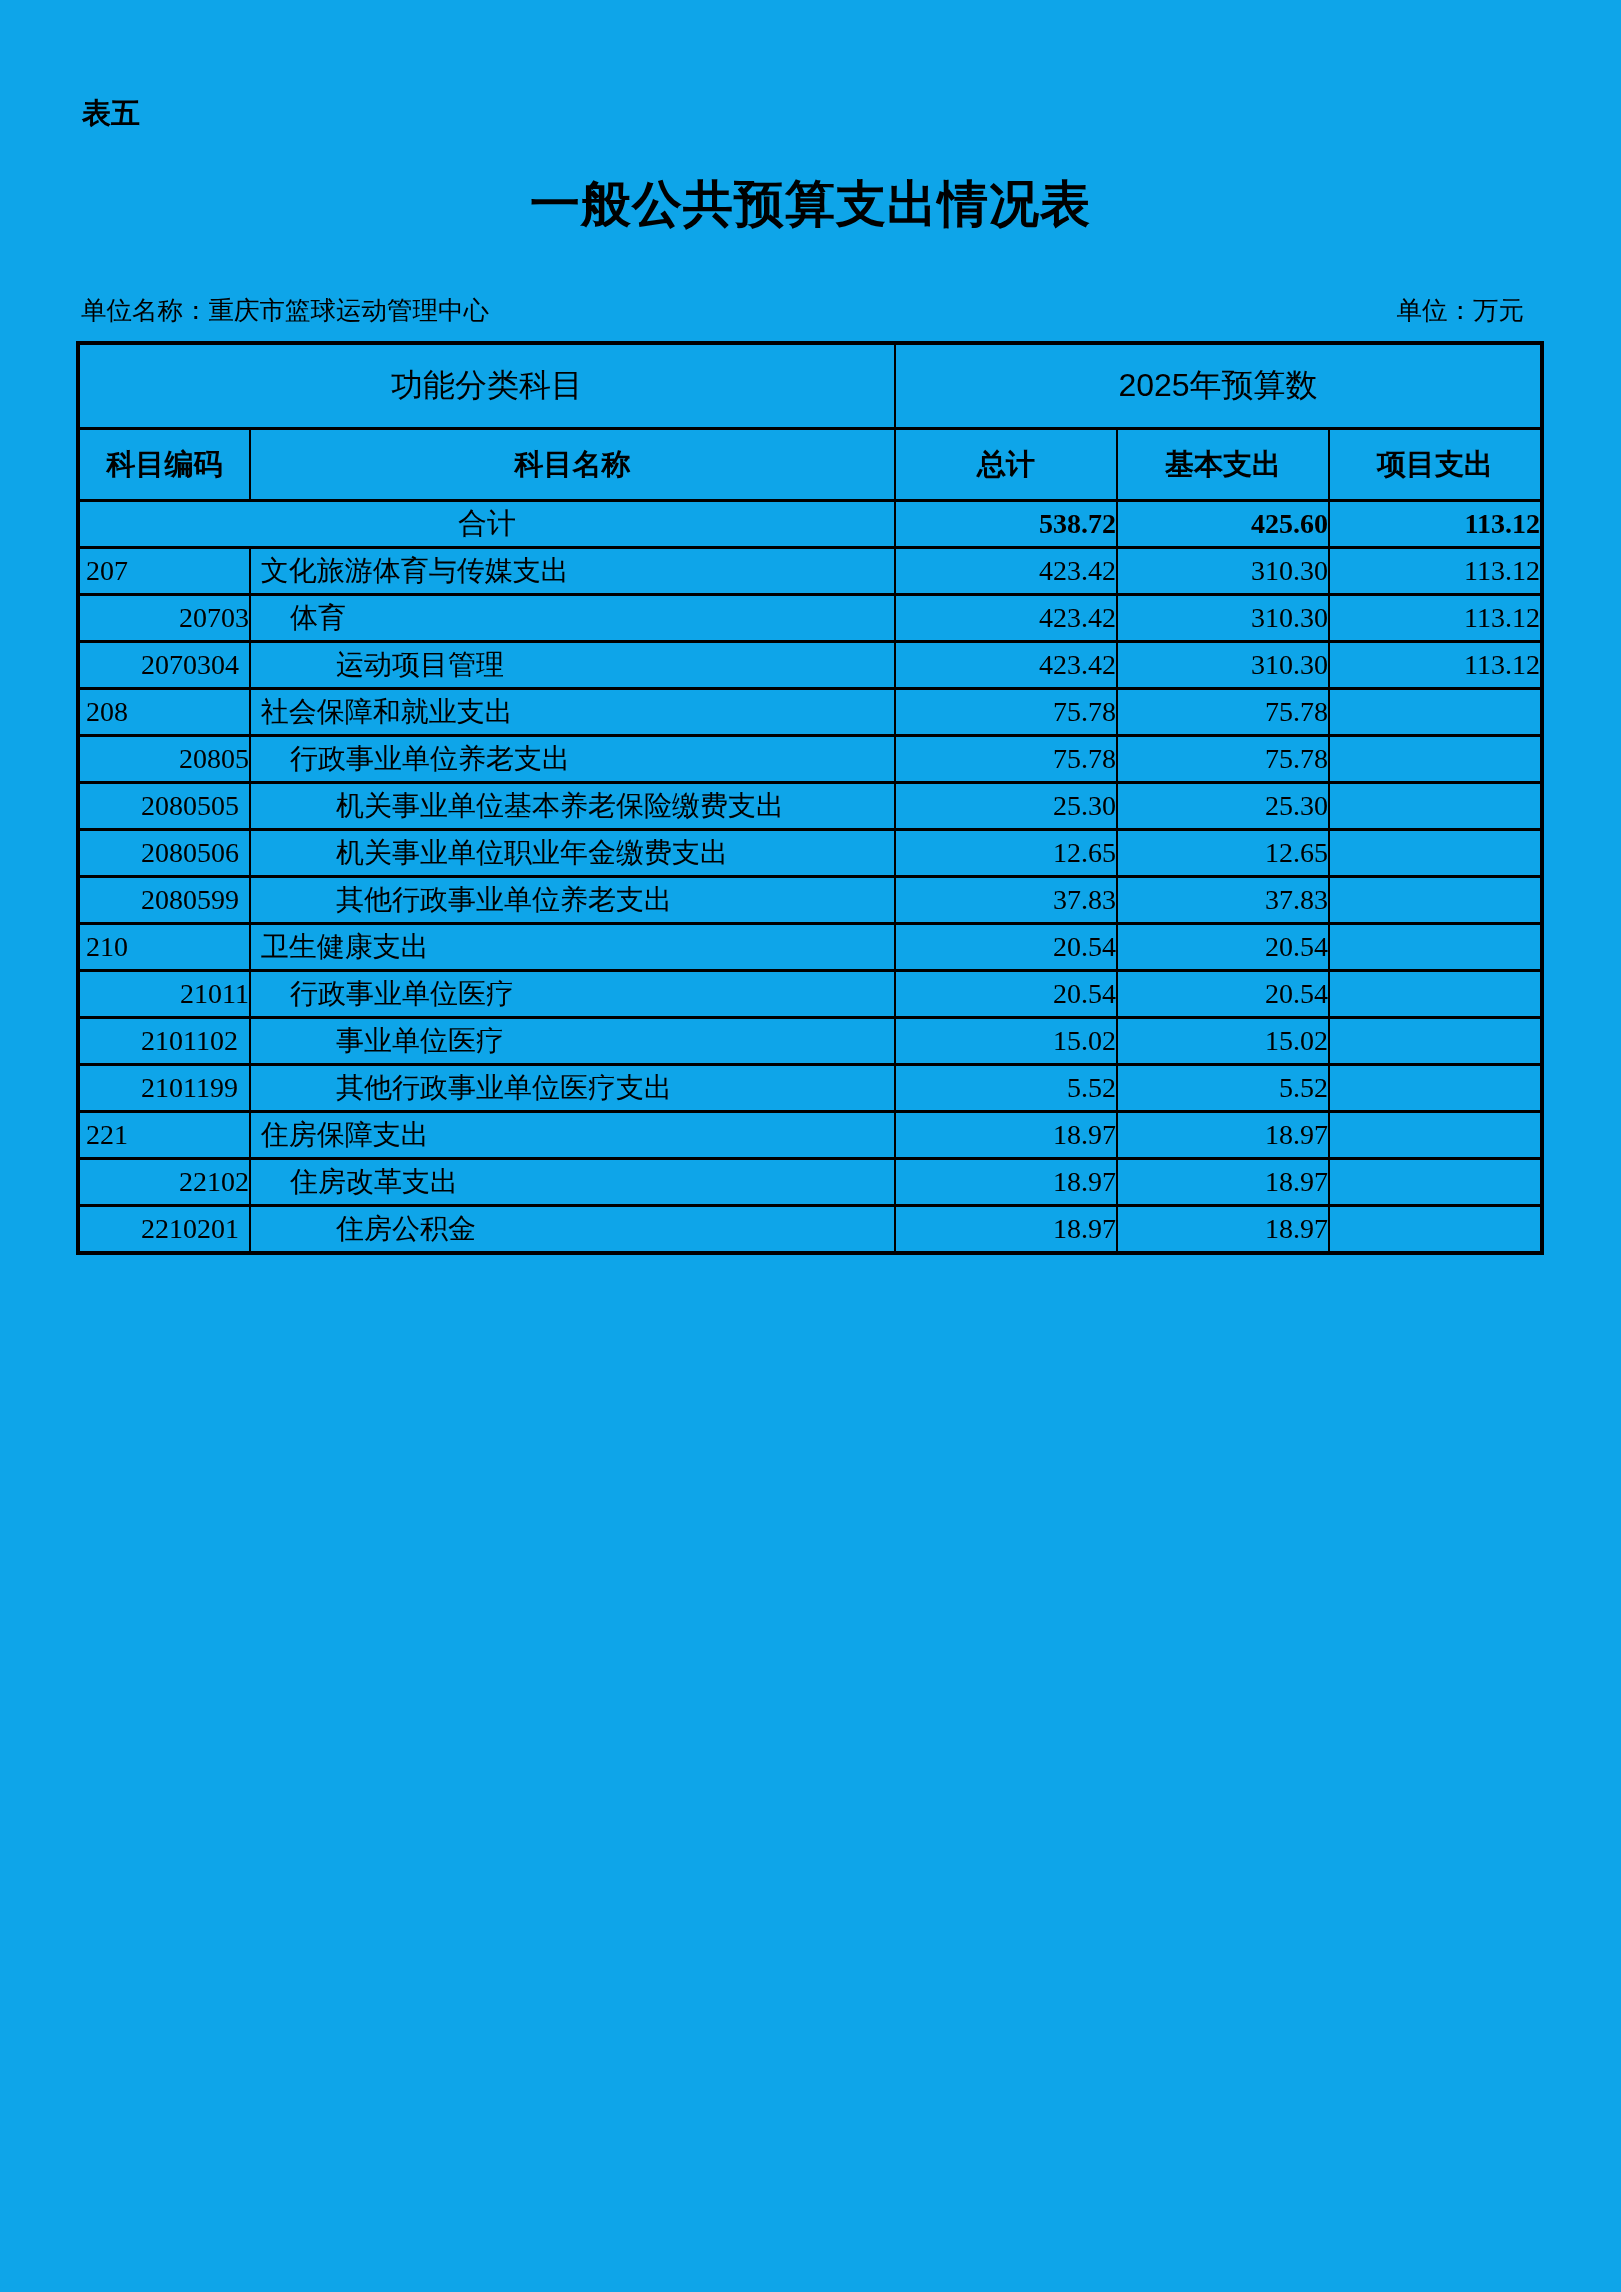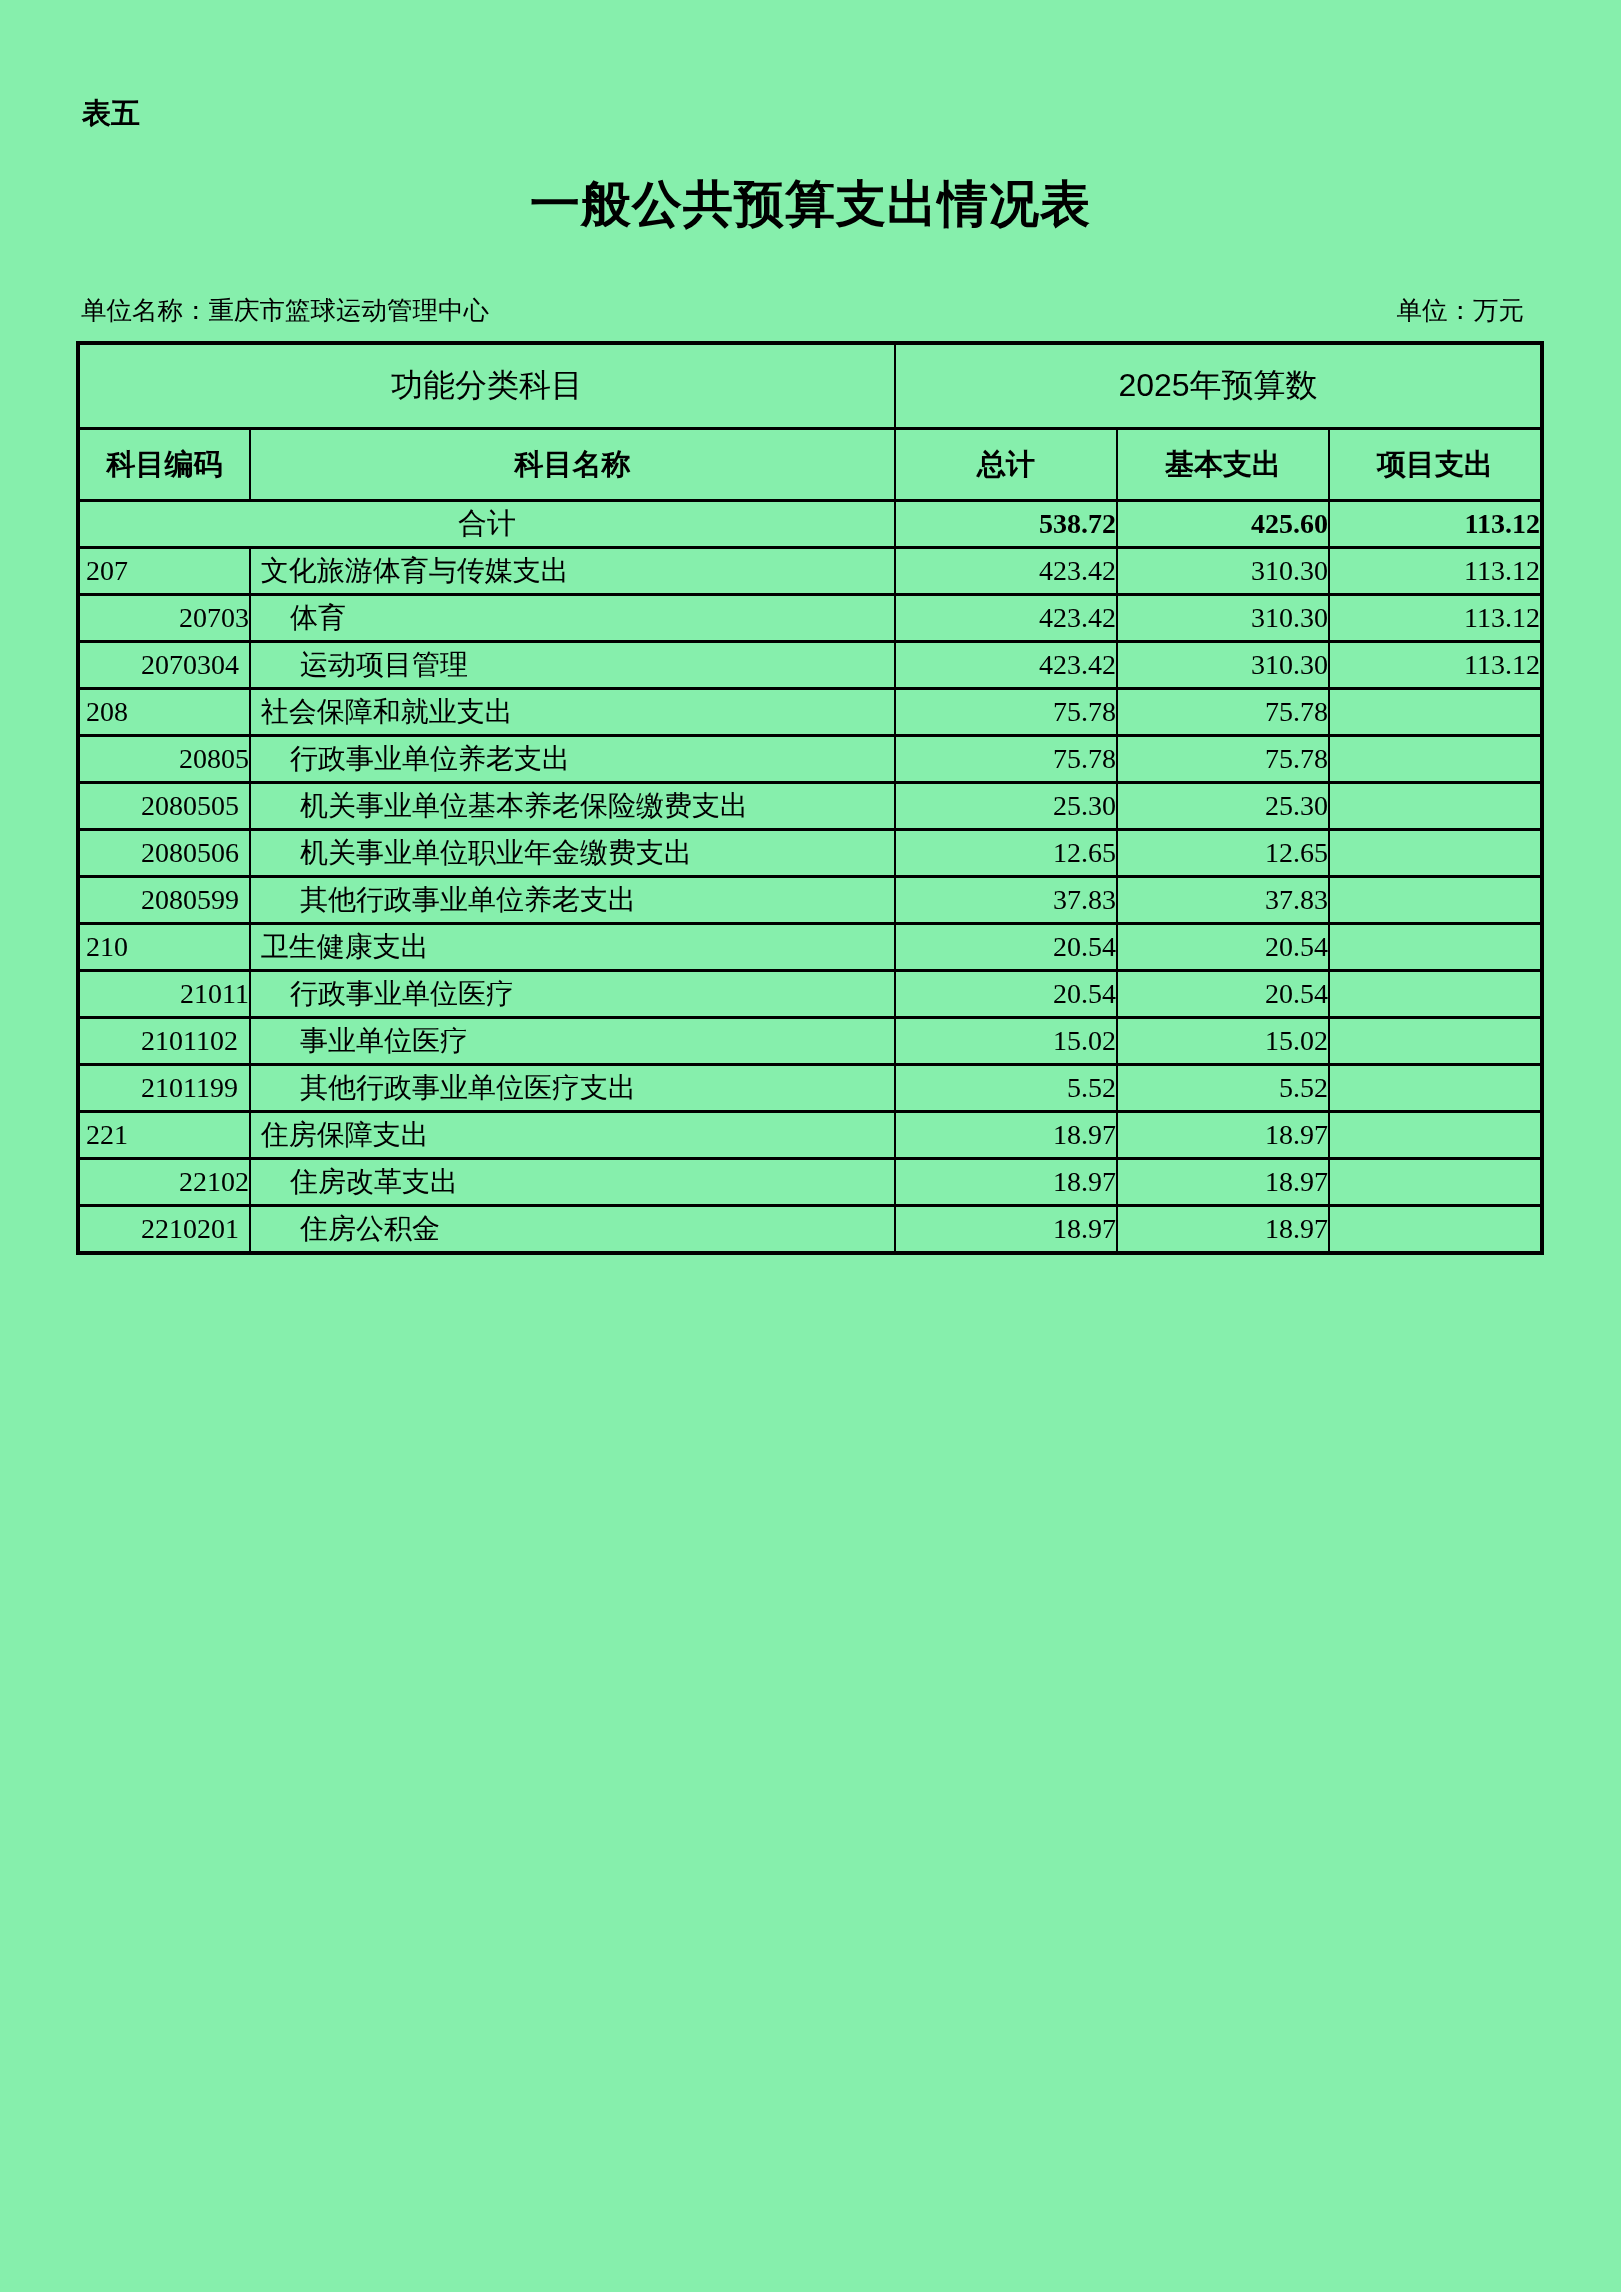--- a/index.html
+++ b/index.html
@@ -1,20 +1,20 @@
 <!DOCTYPE html>
 <html><head>
 <meta charset="utf-8">
 <style>
   html, body { margin: 0; padding: 0; background: #ffffff; }
   .page {
     position: relative;
     width: 1621px;
     height: 2293px;
-    background: #86efac;
+    background: #0ea5e9;
     color: #000000;
     font-family: "Liberation Serif", "DejaVu Serif", serif;
     overflow: hidden;
   }
   .table-tag {
     position: absolute;
     left: 82px;
     top: 98px;
     font-family: "Liberation Sans", "DejaVu Sans", sans-serif;
     font-weight: 700;
@@ -99,21 +99,21 @@
     padding-right: 4.9px;
     font-family: "Liberation Serif", "DejaVu Serif", serif;
     font-size: 28px;
   }
   tr.total-row td.num { font-weight: 700; }
   td.cell-code.lv0 { padding-left: 5.9px; margin-top: 16px; }
   td.cell-code.lv1 { padding-left: 33px; text-align: right; }
   td.cell-code.lv2 { padding-left: 61px; }
   td.cell-name.lv0 { padding-left: 9.8px; }
   td.cell-name.lv1 { padding-left: 39px; }
-  td.cell-name.lv2 { padding-left: 49px; }
+  td.cell-name.lv2 { padding-left: 85px; }
 </style>
 </head>
 <body>
 
 <div class="page">
 
   <div class="table-tag">表五</div>
 
   <h1 class="doc-title">一般公共预算支出情况表</h1>
 

